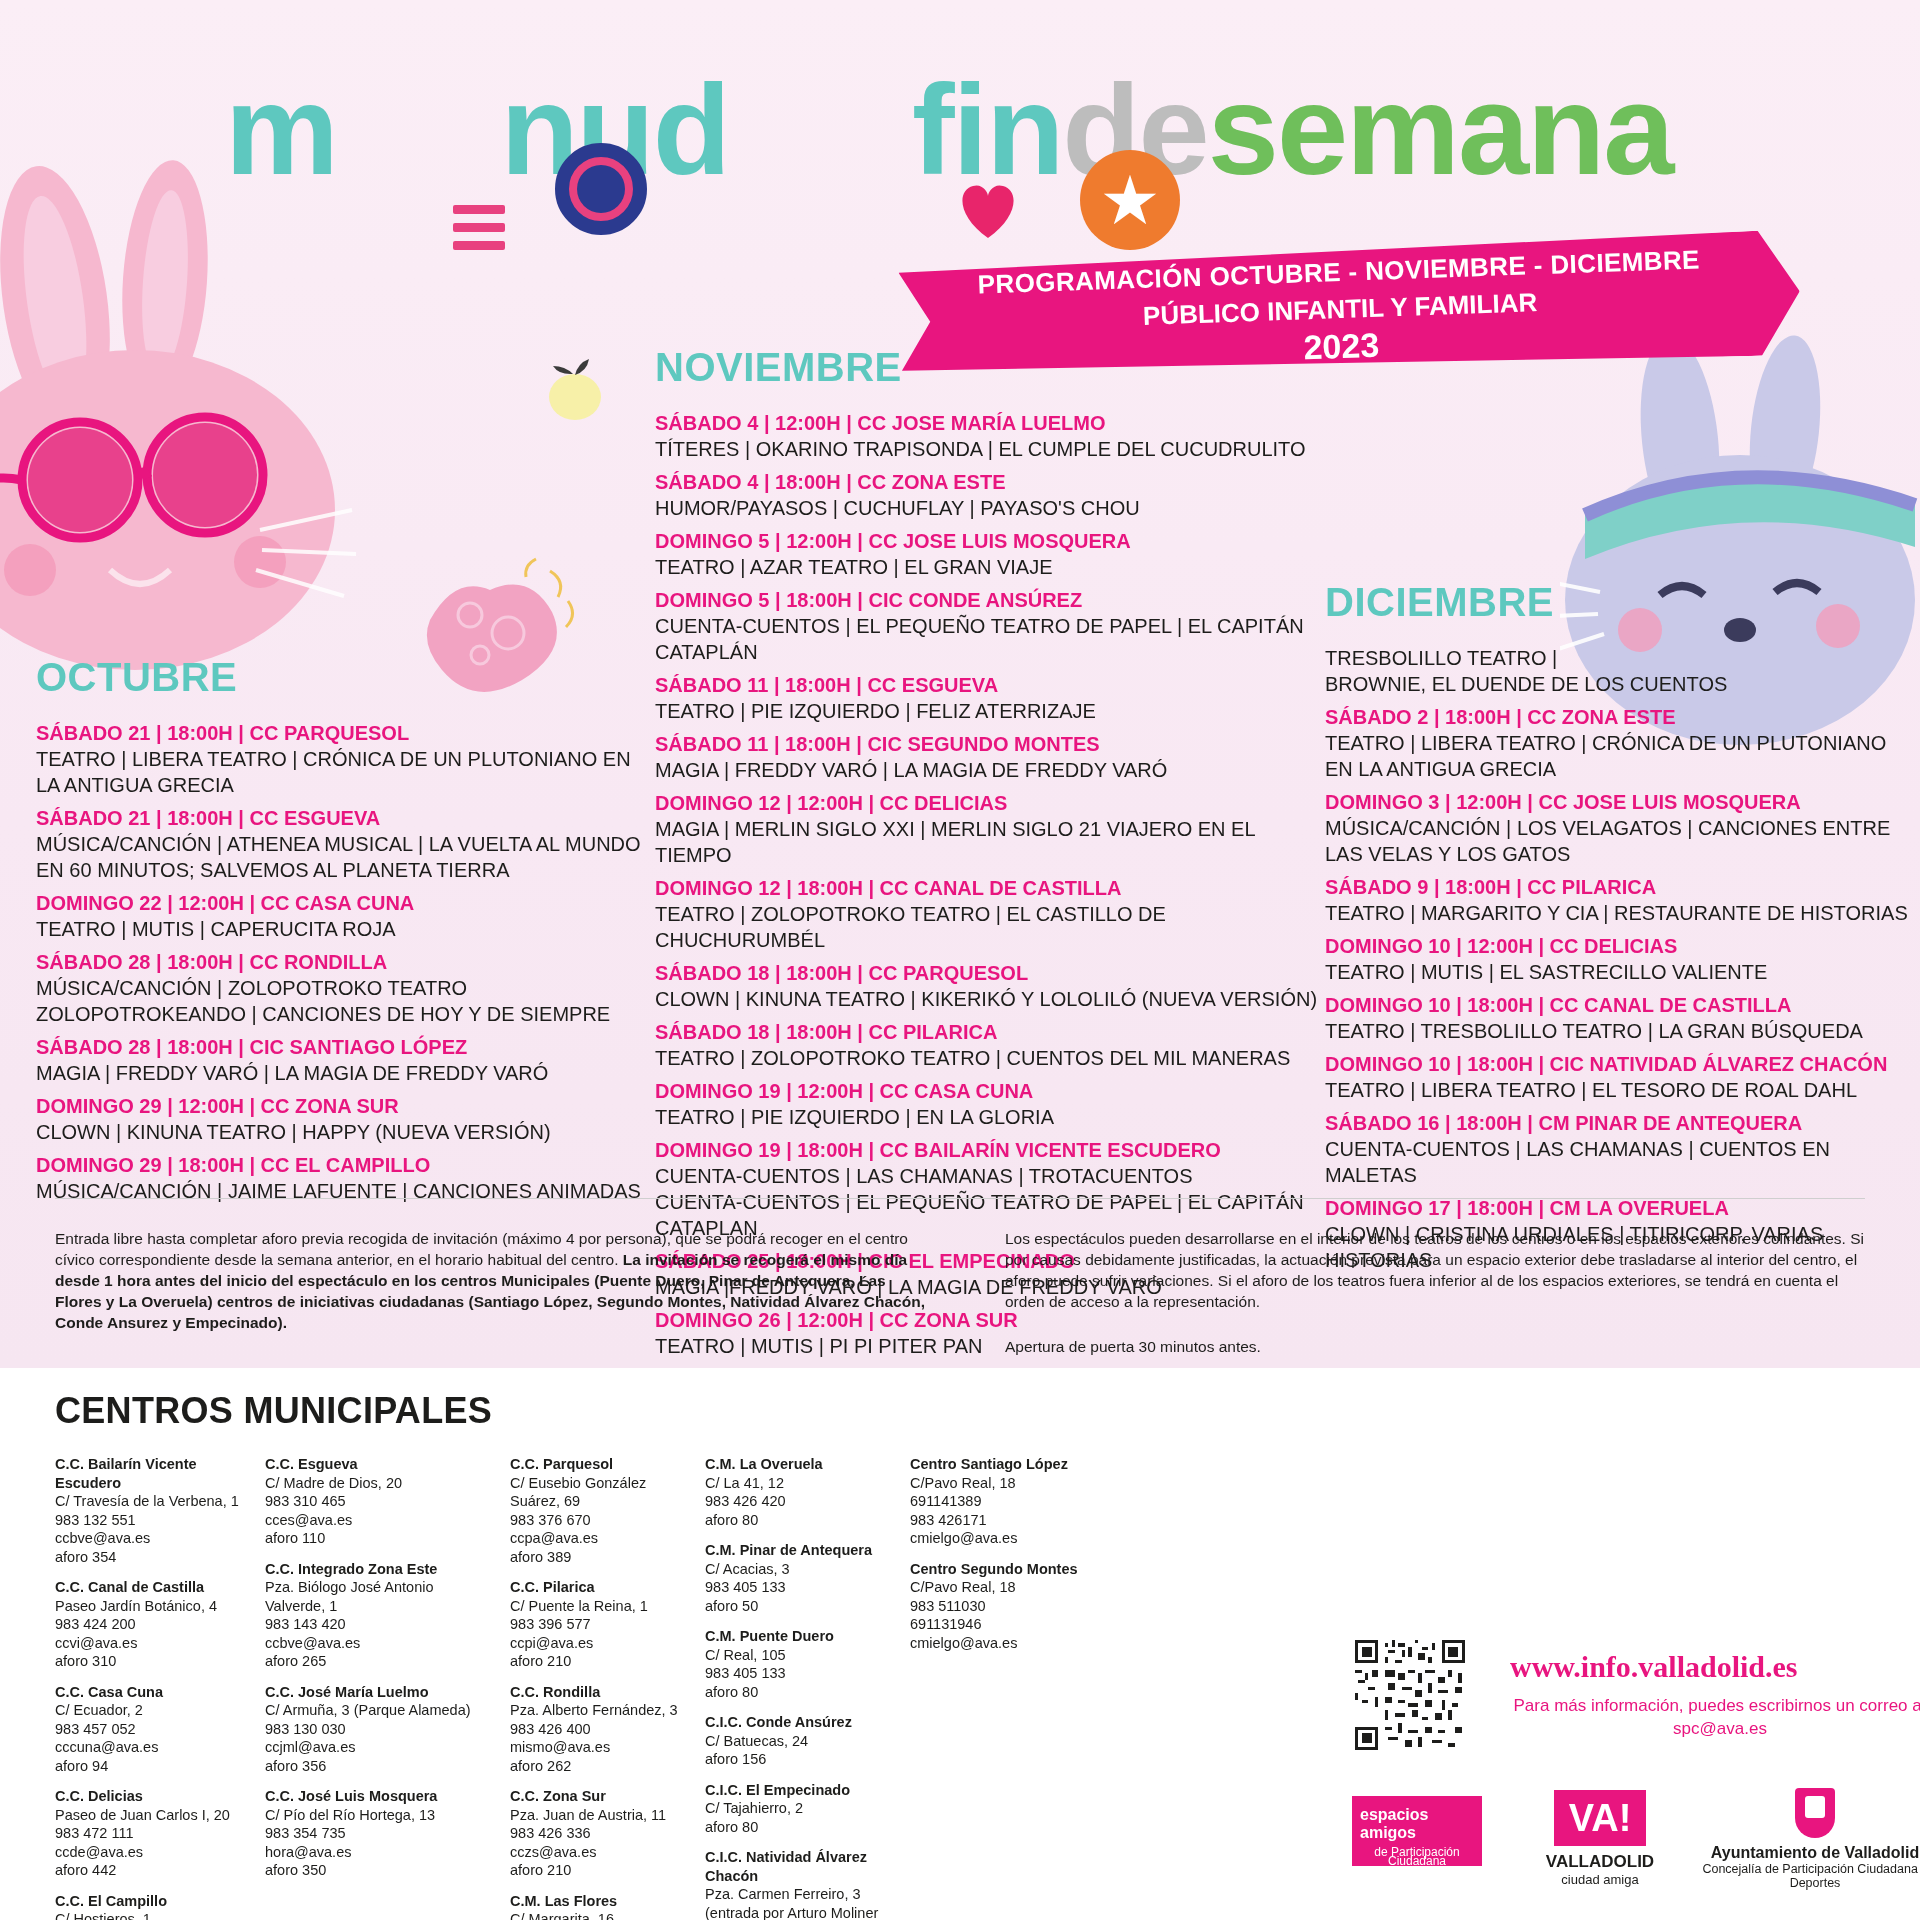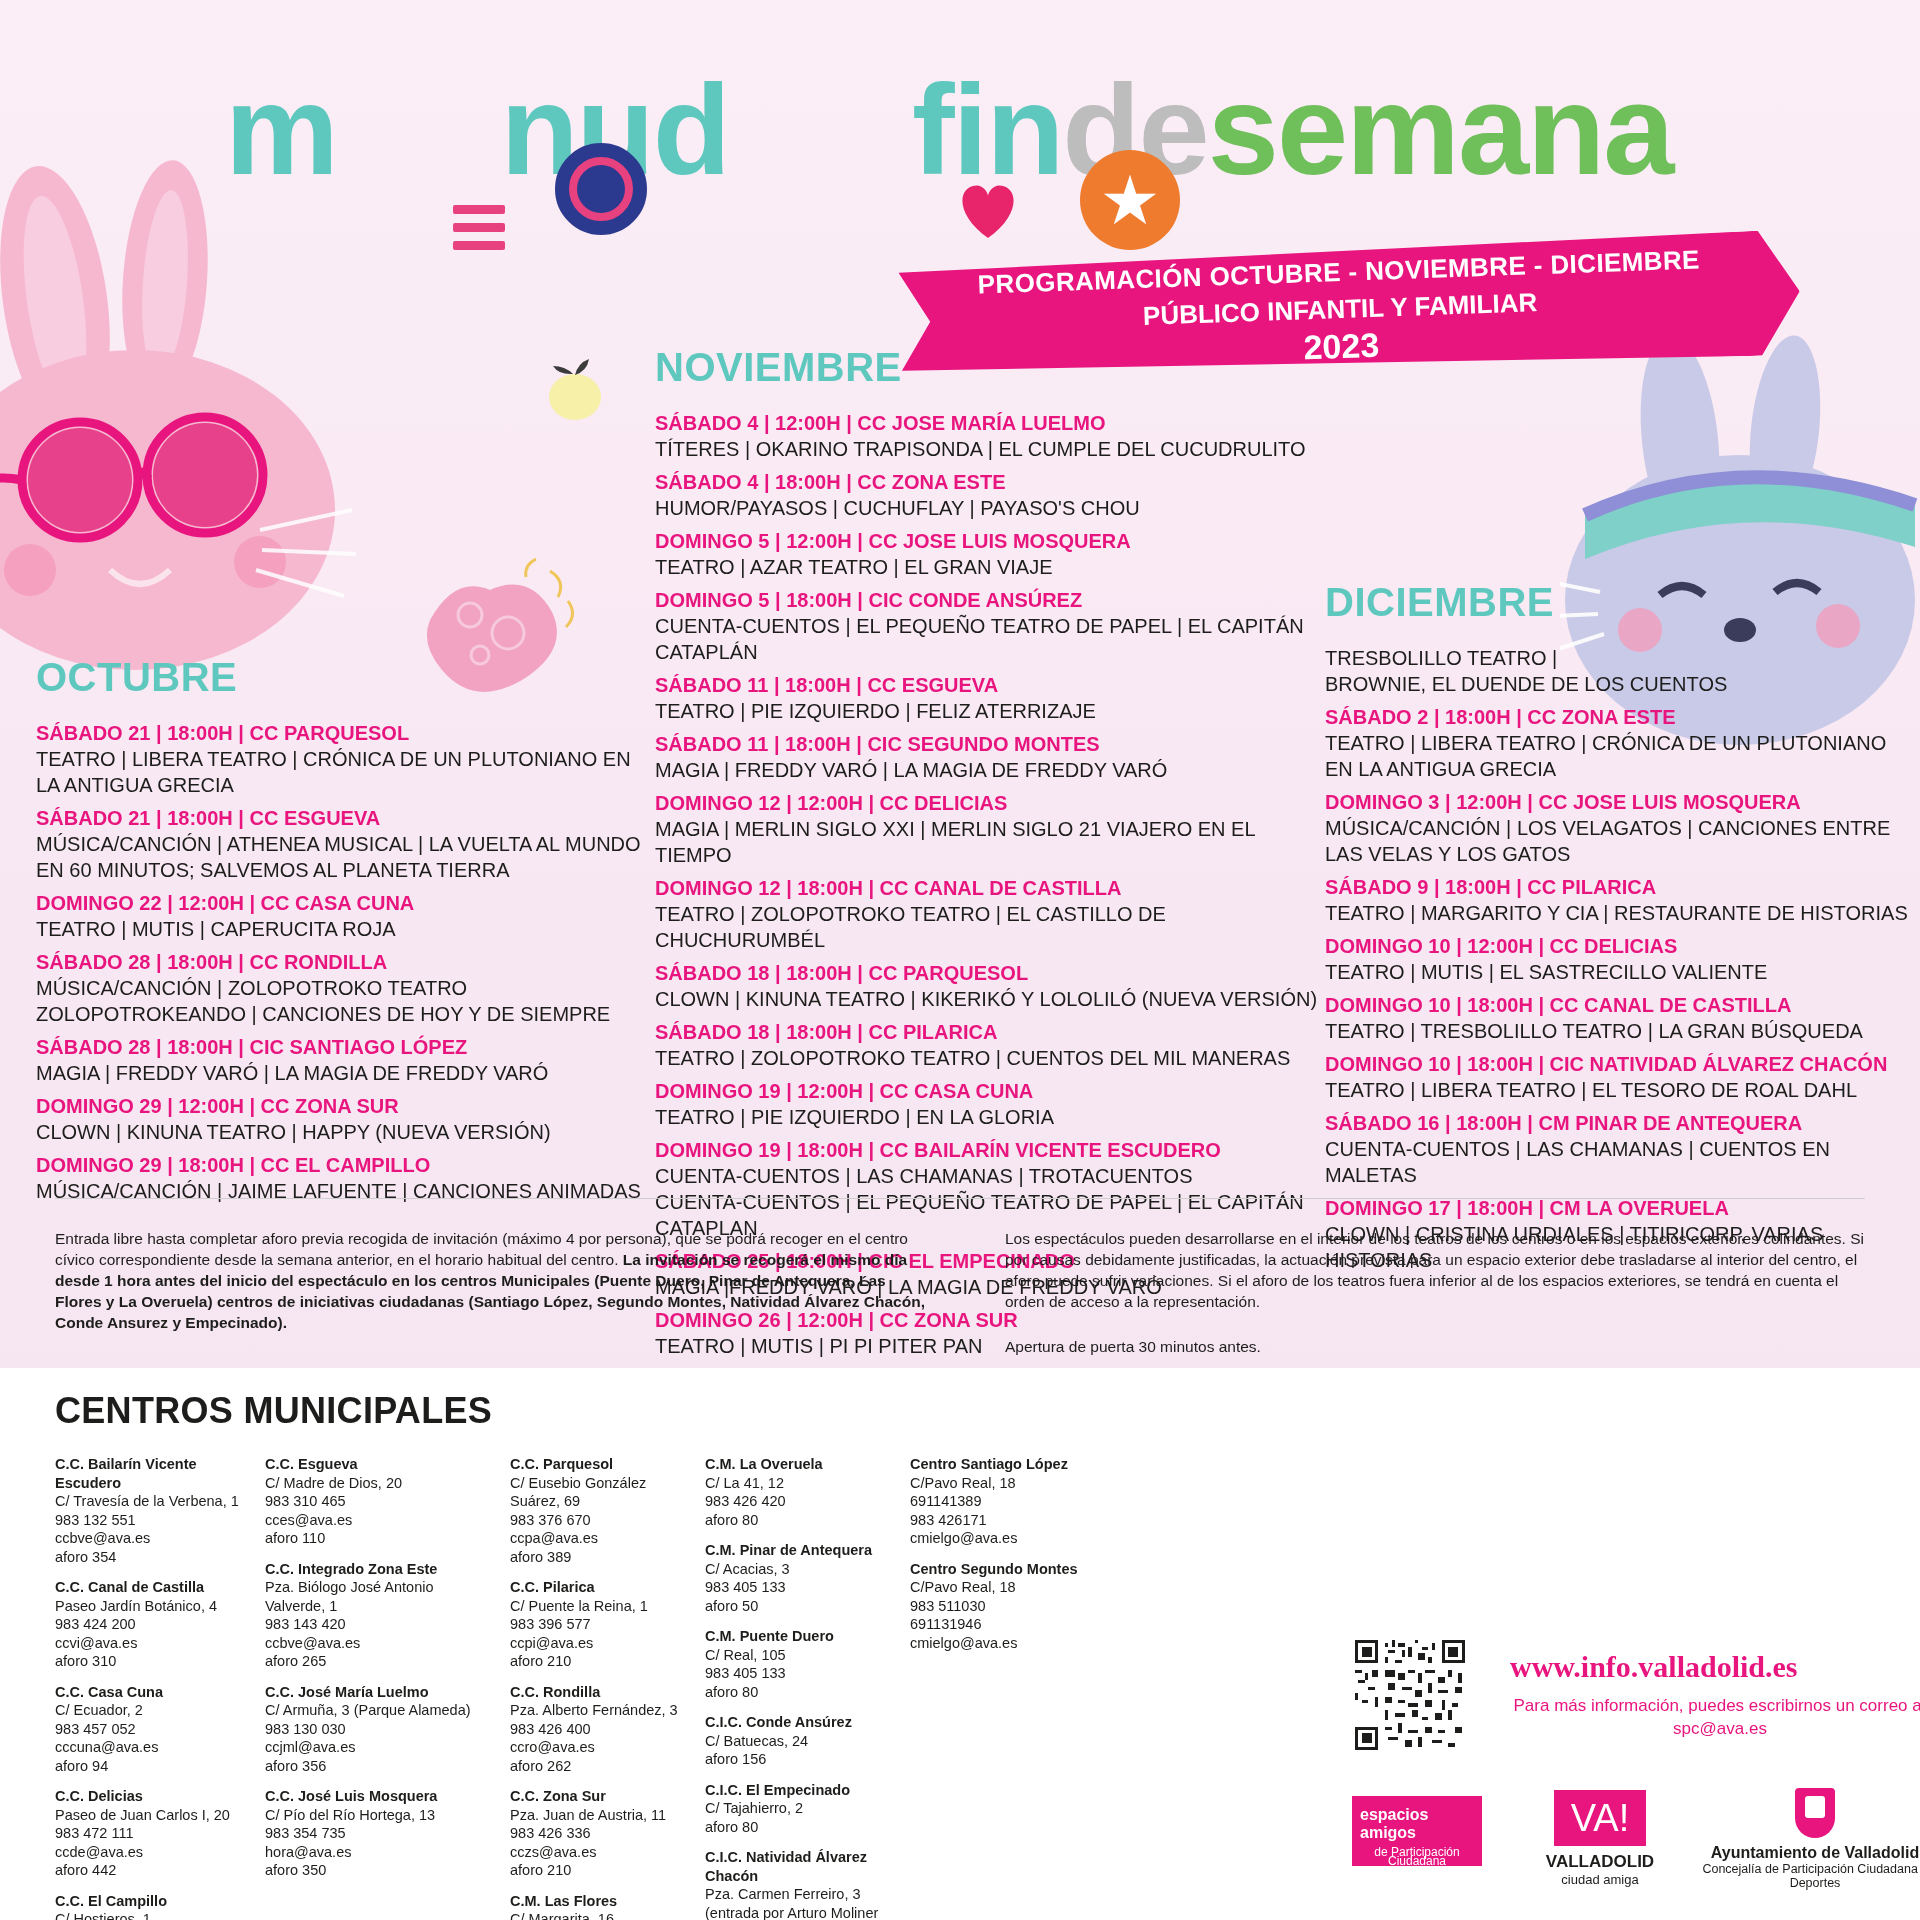--- a/index.html
+++ b/index.html
@@ -119,21 +119,21 @@
   .ccol .cname { font-weight:bold; margin-top:12px; }
   .ccol .cname:first-child { margin-top:0; }
 
   
   .qr { position:absolute; left:1355px; top:1640px; width:110px; height:110px; }
   .web { position:absolute; left:1510px; top:1650px; color:#e8157f; font-weight:bold; font-size:30px;font-family:Liberation Serif, serif; }
   .web-sub { position:absolute; left:1510px; top:1694px; color:#e8157f; font-size:17px; line-height:23px; text-align:center; width:420px;}
   .logo-espacios { position:absolute; left:1352px; top:1796px; width:130px; height:70px; background:#e8157f; color:#fff; padding:10px 8px; font-size:16px; font-weight:bold; line-height:18px;}
   .logo-espacios small { display:block; font-size:12px; font-weight:normal; margin-top:6px; line-height:9px;text-align:center;}
   .logo-va { position:absolute; left:1510px; top:1790px; width:180px; text-align:center; }
-  .va-box { width:92px; height:56px; background:#e8157f; color:#fff; font-weight:normal; font-size:38px; line-height:56px; margin:0 auto; }
+  .va-box { width:92px; height:56px; background:#e8157f; color:#fff; font-weight:bold; font-size:38px; line-height:56px; margin:0 auto; }
   .va-t1 { color:#1d1d1b; font-weight:bold; font-size:17px; margin-top:6px; }
   .va-t2 { color:#1d1d1b; font-size:13px; }
   .logo-ayto { position:absolute; left:1700px; top:1788px; width:230px; text-align:center; }
   .shield { width:40px; height:50px; margin:0 auto 6px; background:#e8157f; border-radius:4px 4px 20px 20px; position:relative;}
   .shield:after{content:""; position:absolute; left:10px; top:8px; width:20px; height:22px; background:#fff; border-radius:3px;}
   .ayto-t1 { font-size:16px; font-weight:bold; color:#1d1d1b; }
   .ayto-t2 { font-size:12.5px; color:#1d1d1b; }
 
   .apple { position:absolute; left:545px; top:355px; width:60px; height:66px; }
   .heartdoodle { position:absolute; left:400px; top:555px; width:190px; height:150px; }
@@ -444,21 +444,21 @@
         <div>ccpa@ava.es</div>
         <div>aforo 389</div>
         <div class="cname">C.C. Pilarica</div>
         <div>C/ Puente la Reina, 1</div>
         <div>983 396 577</div>
         <div>ccpi@ava.es</div>
         <div>aforo 210</div>
         <div class="cname">C.C. Rondilla</div>
         <div>Pza. Alberto Fernández, 3</div>
         <div>983 426 400</div>
-        <div>ccro@ava.es</div>
+        <div>mismo@ava.es</div>
         <div>aforo 262</div>
         <div class="cname">C.C. Zona Sur</div>
         <div>Pza. Juan de Austria, 11</div>
         <div>983 426 336</div>
         <div>cczs@ava.es</div>
         <div>aforo 210</div>
         <div class="cname">C.M. Las Flores</div>
         <div>C/ Margarita, 16</div>
       </div>
       <div class="ccol" style="left: 650px; width: 195px;">

